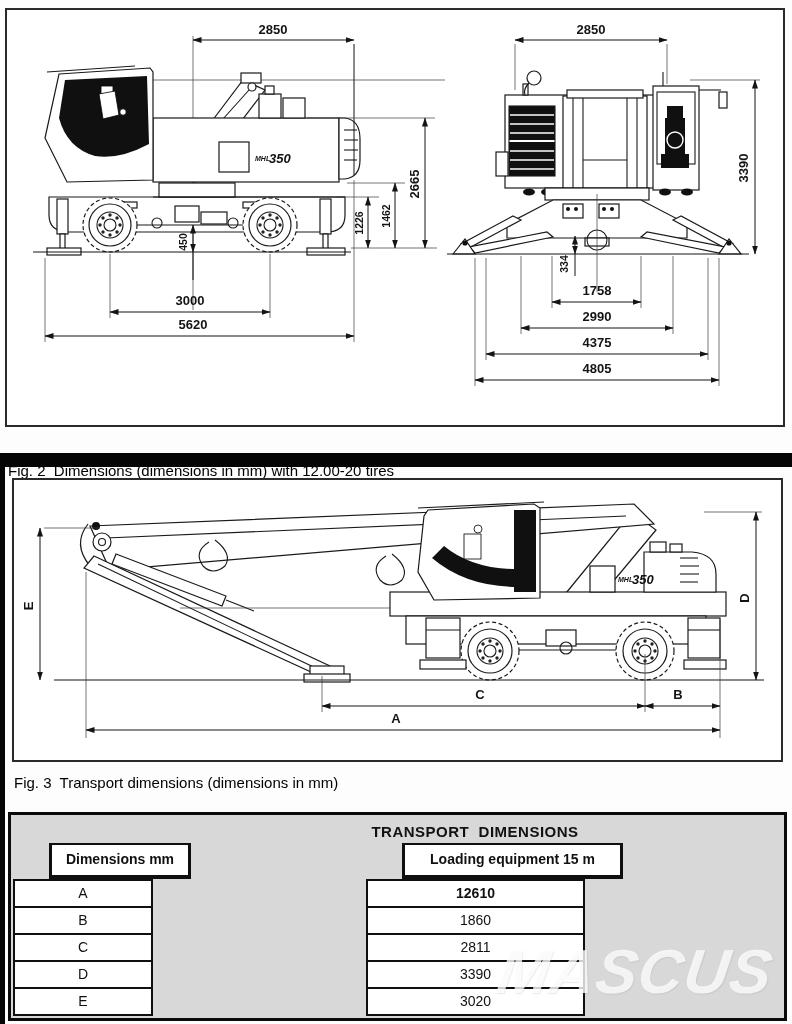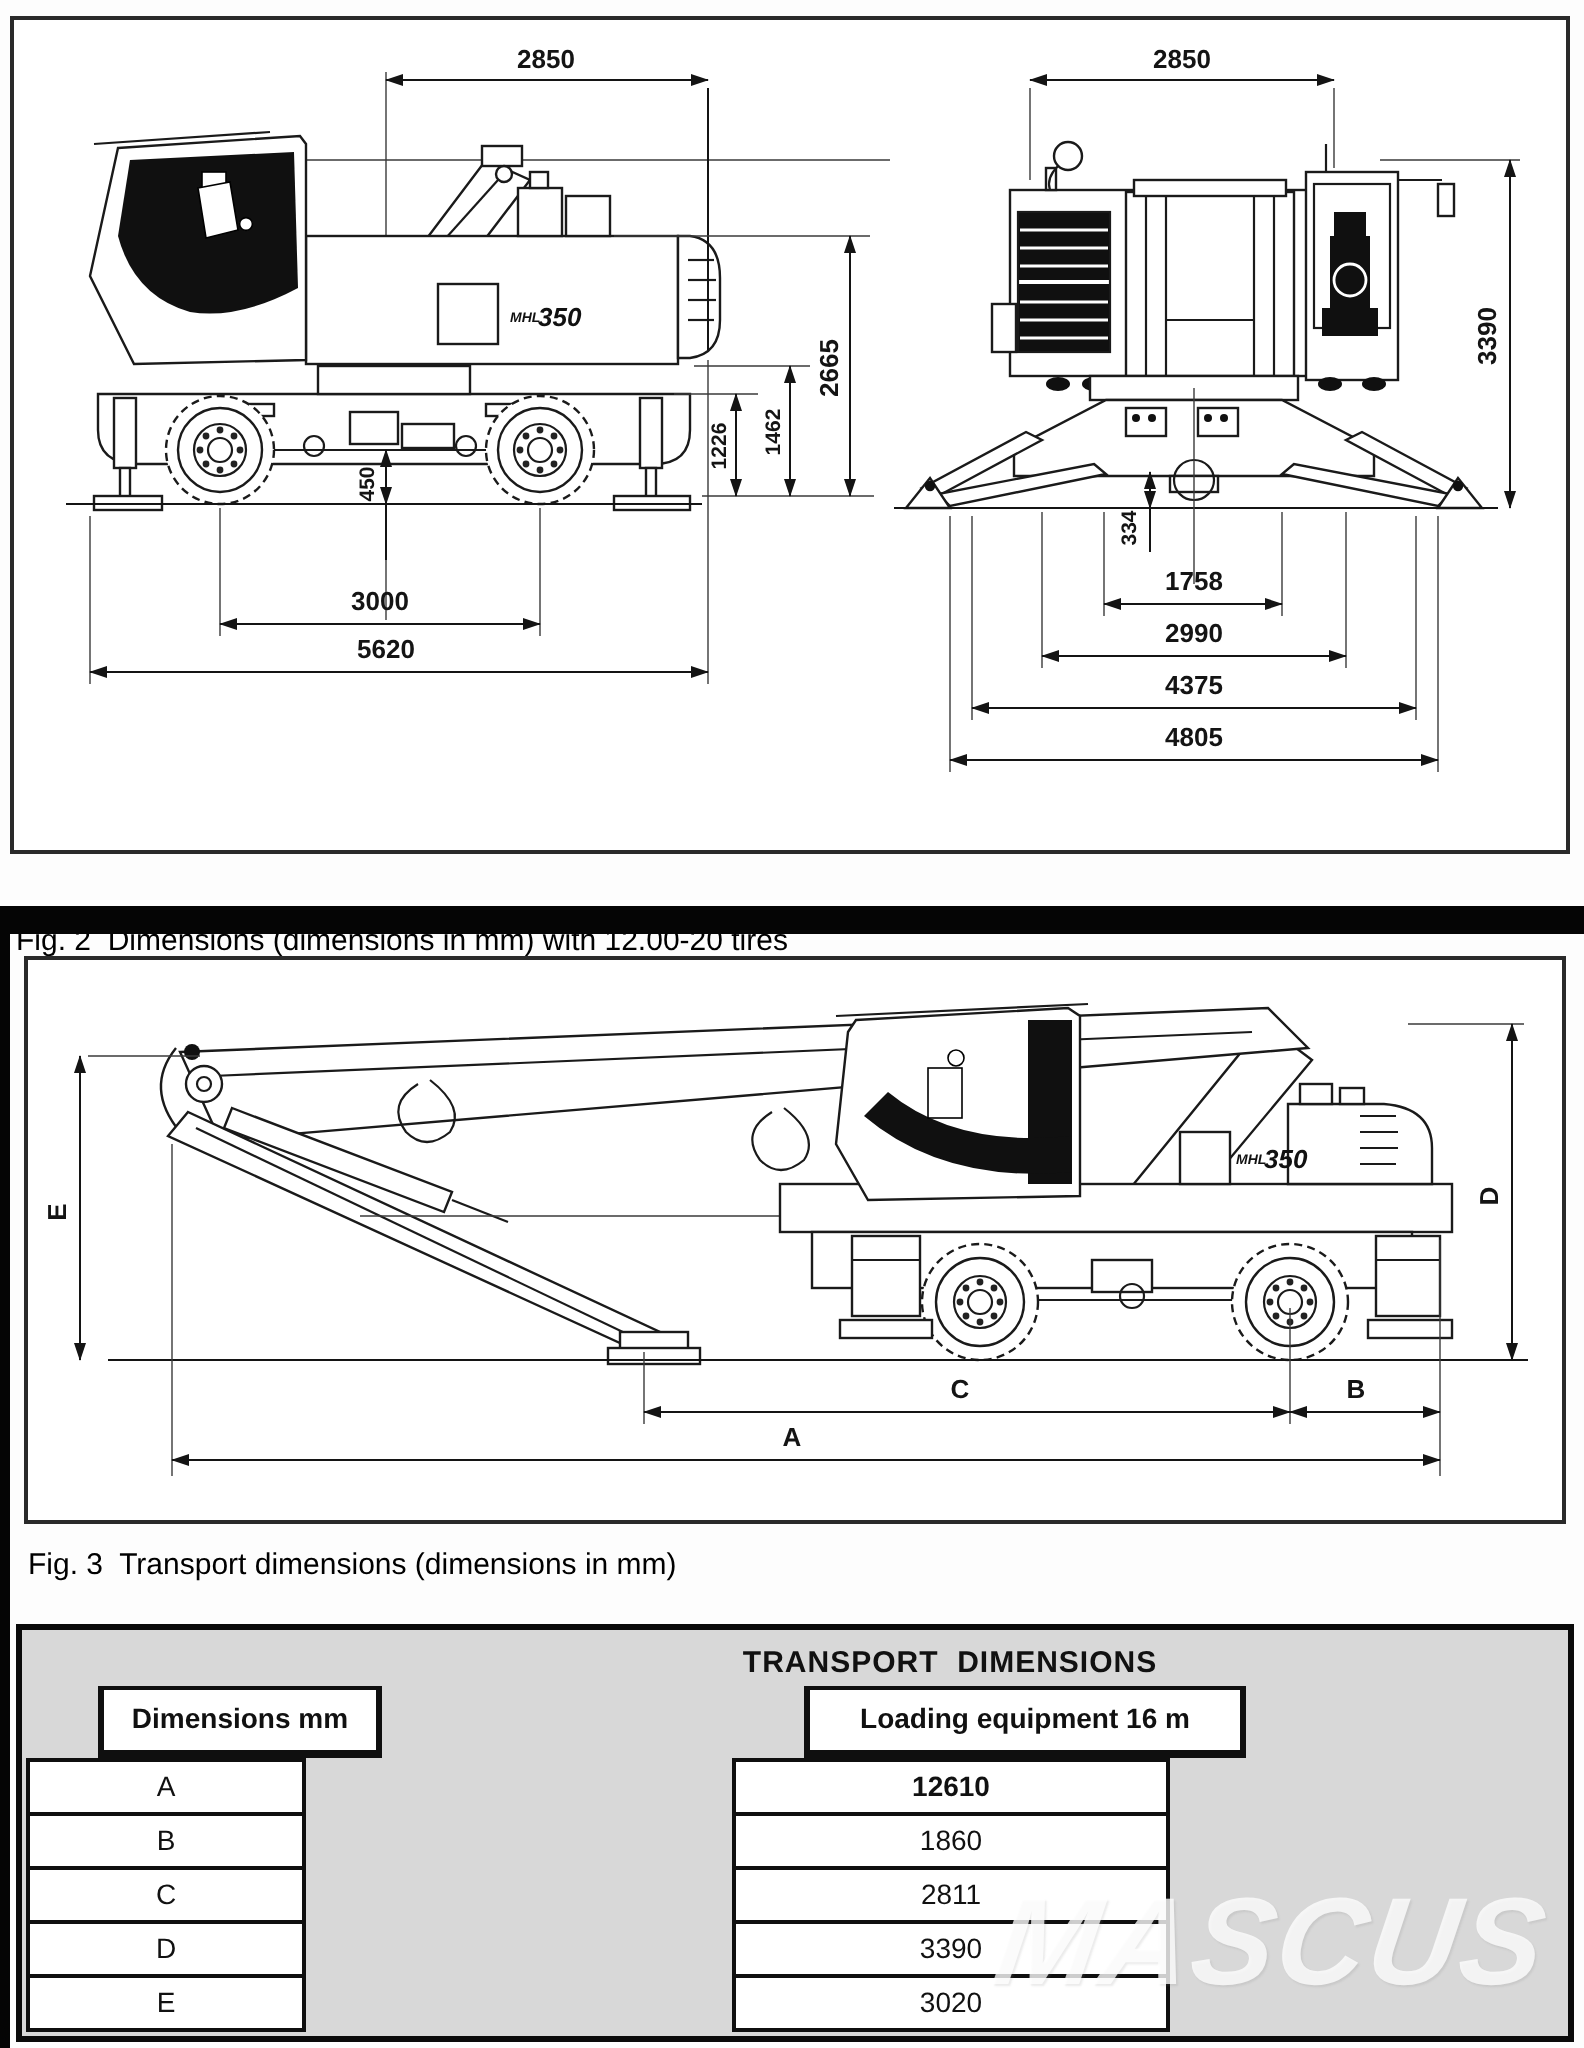--- a/index.html
+++ b/index.html
@@ -438,21 +438,21 @@
       </g>
     </svg>
   </div>
 
   <div class="caption" style="left:14px;top:774px;">Fig. 3  Transport dimensions (dimensions in mm)</div>
 
   <div class="dimtable">
     <div class="t-title">TRANSPORT  DIMENSIONS</div>
 
     <div class="t-cell t-head c1" style="top:28px;height:30px;">Dimensions mm</div>
-    <div class="t-cell t-head c2" style="top:28px;height:30px;">Loading equipment 16 m</div>
+    <div class="t-cell t-head c2" style="top:28px;height:30px;">Loading equipment 15 m</div>
 
     <div class="t-cell t-val c1" style="top:64px;height:25px;">A</div>
     <div class="t-cell t-val c2" style="top:64px;height:25px;font-weight:bold;">12610</div>
 
     <div class="t-cell t-val c1" style="top:91px;height:25px;">B</div>
     <div class="t-cell t-val c2" style="top:91px;height:25px;">1860</div>
 
     <div class="t-cell t-val c1" style="top:118px;height:25px;">C</div>
     <div class="t-cell t-val c2" style="top:118px;height:25px;">2811</div>
 

